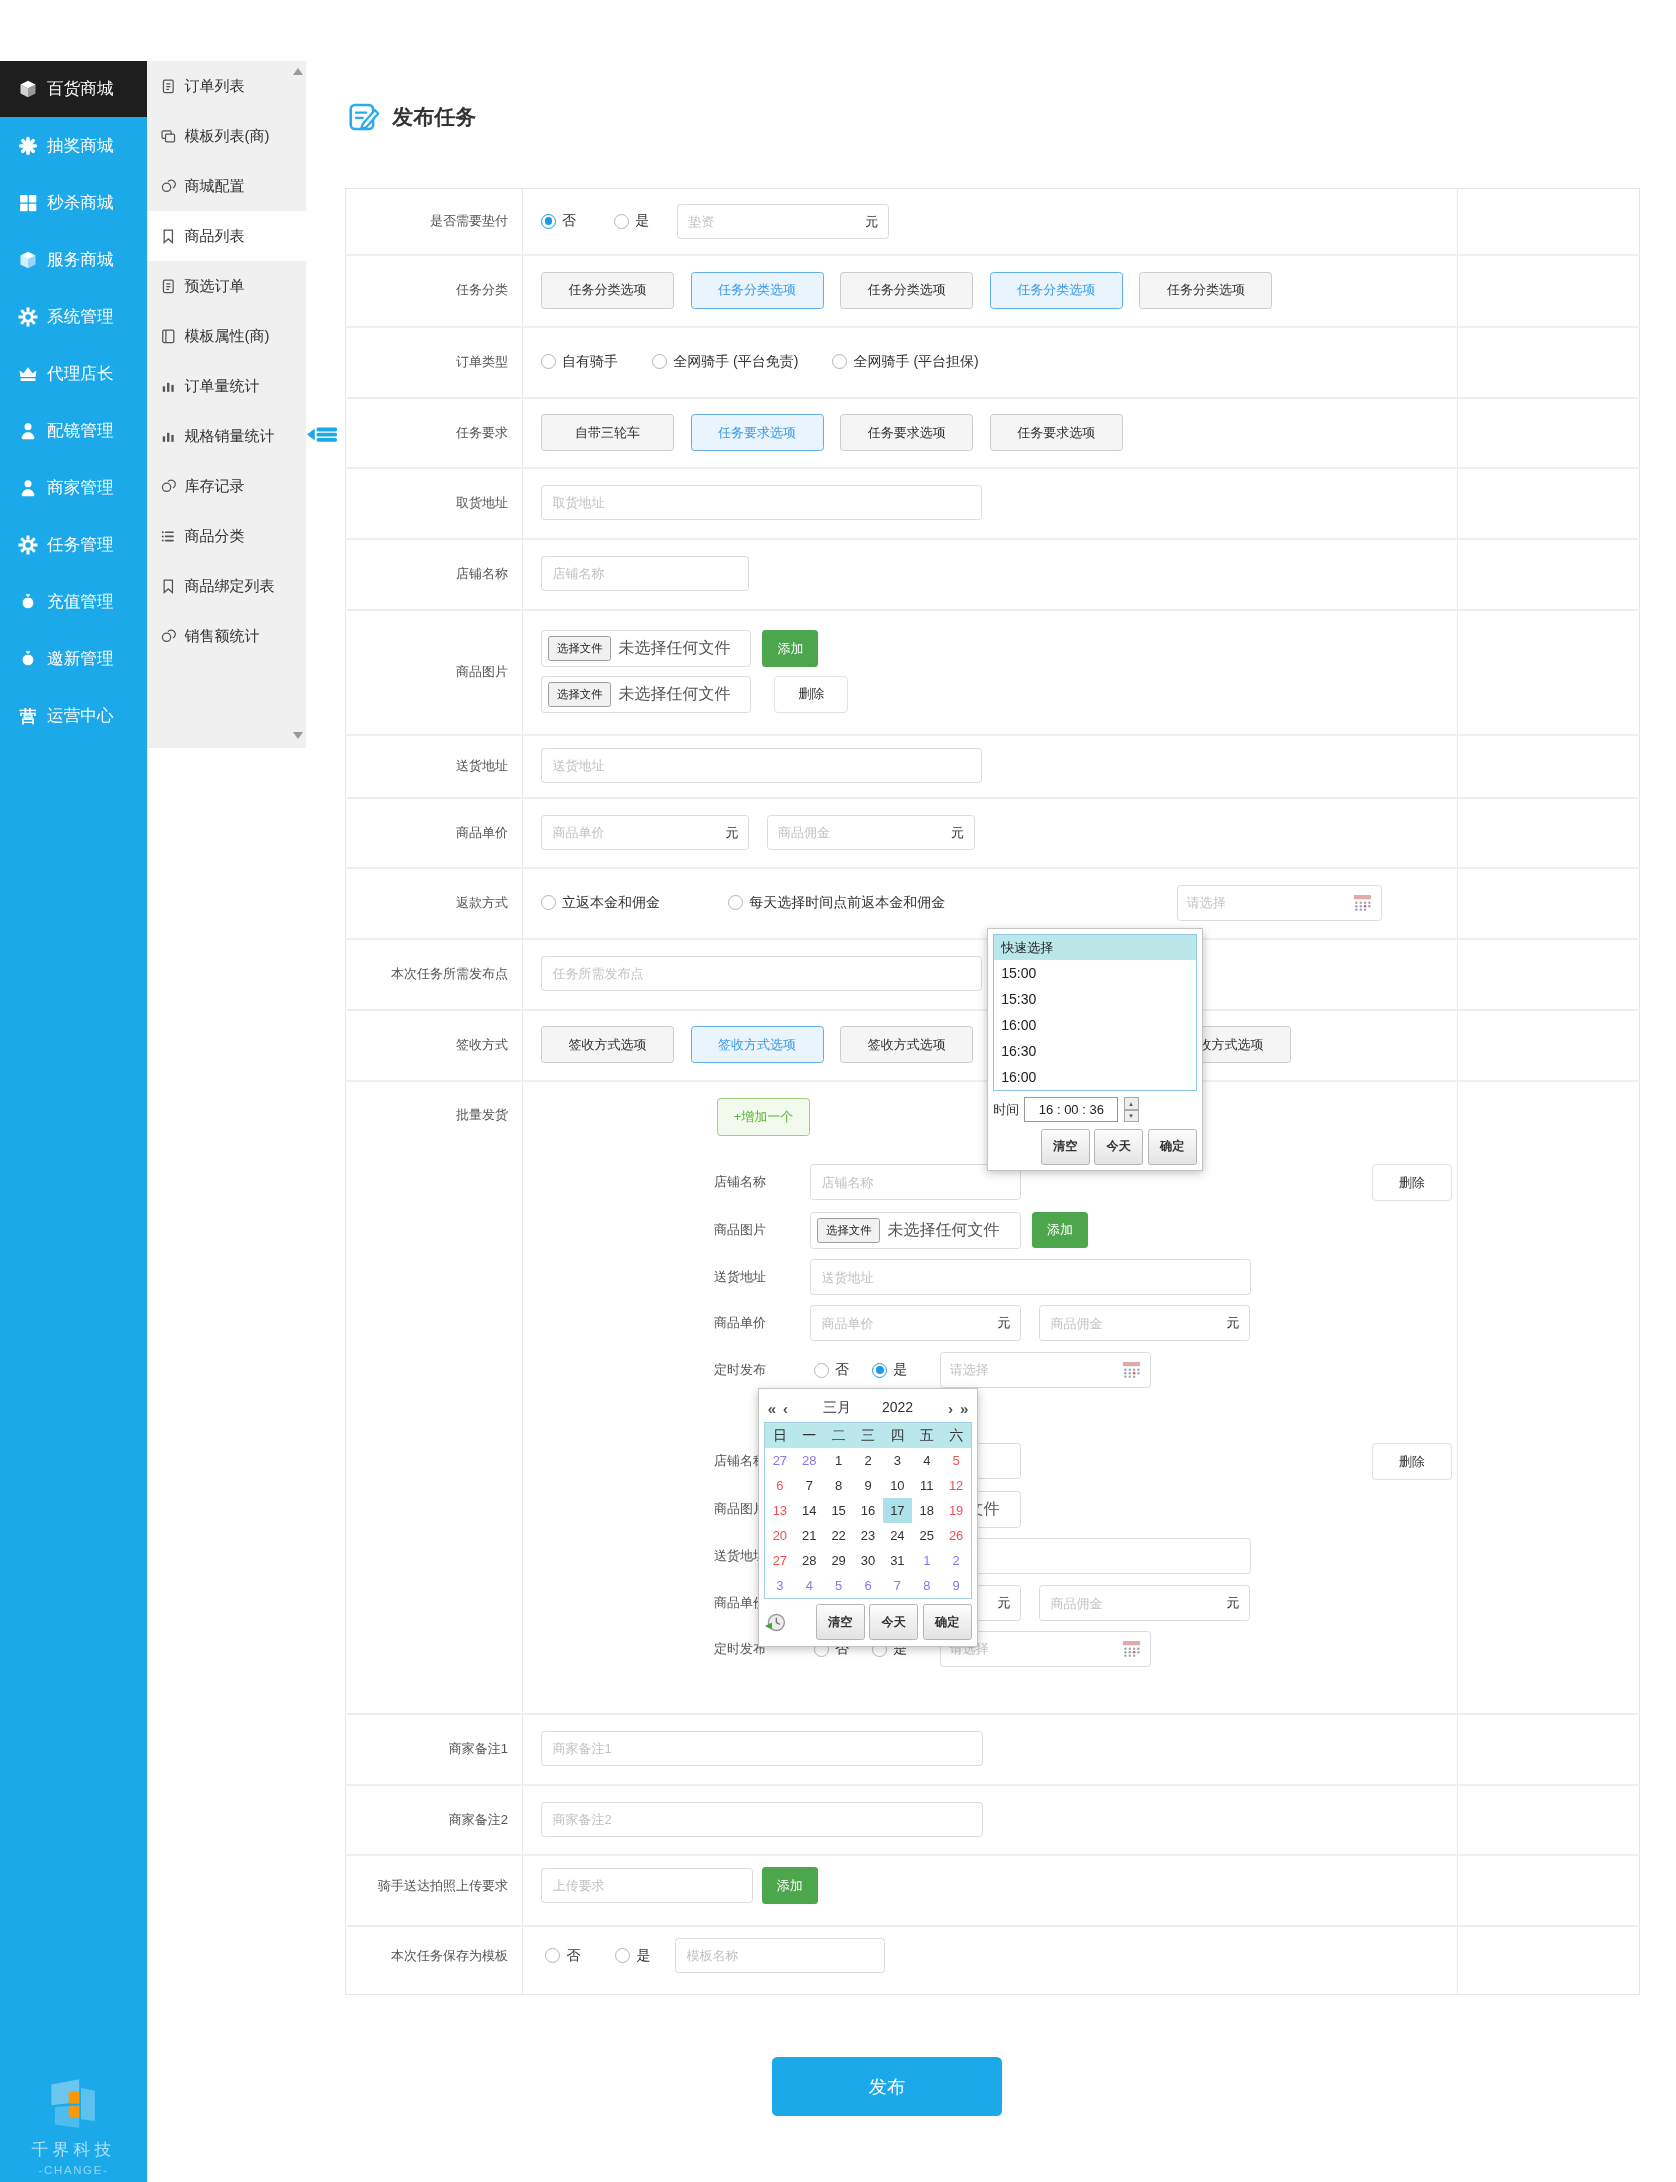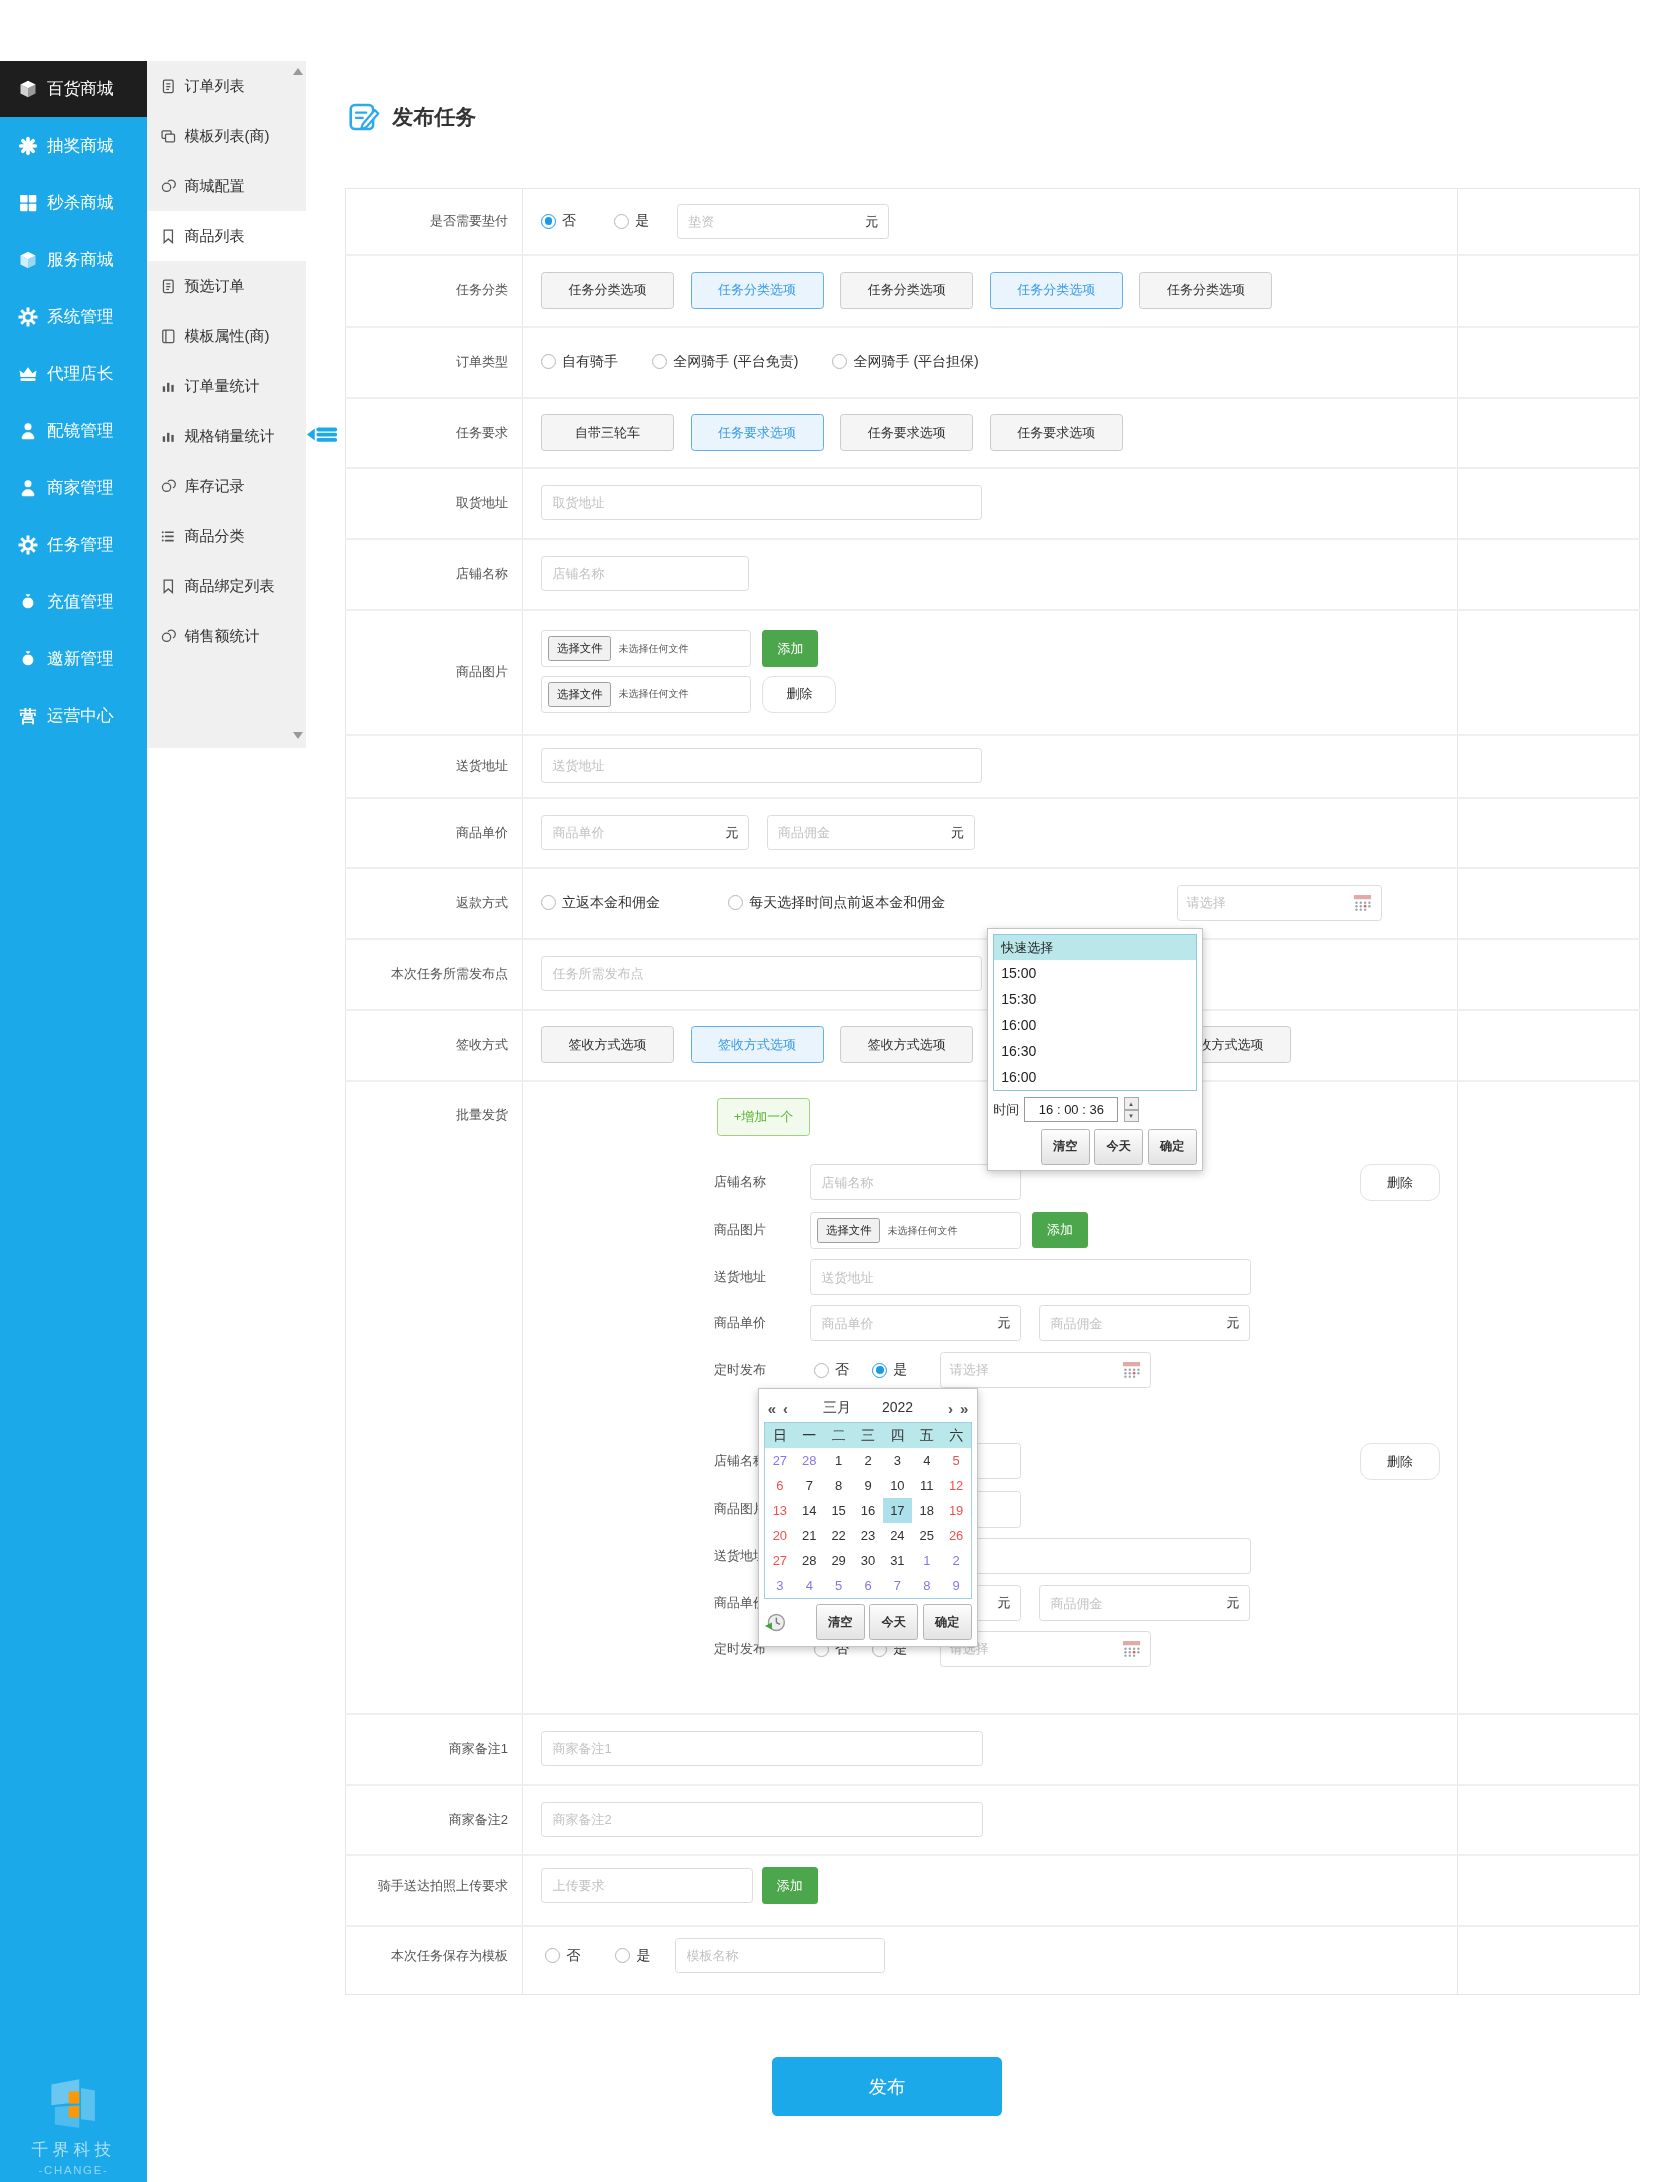--- a/index.html
+++ b/index.html
@@ -55,24 +55,24 @@
   .radio { width:15px; height:15px; border:0.9px solid #b5b5b5; border-radius:50%; background:#fff; flex:none; position:relative; }
   .radio.on { border-color:#1B9AEA; }
   .radio.on::after { content:""; position:absolute; left:2.6px; top:2.6px; width:7.9px; height:7.9px; border-radius:50%; background:#1B9AEA; }
   .ritem { display:flex; align-items:center; gap:6.1px; font-size:14px; color:#333; cursor:pointer; }
 
   .opt { min-width:133px; height:37px; padding:0 12.2px; display:inline-flex; align-items:center; justify-content:center; background:#f5f5f5; border:0.9px solid #ccc; border-radius:3.5px; font-size:13px; color:#333; cursor:pointer; }
   .opt.sel { background:#e9f4fd; border-color:#63aee6; color:#3a9be8; }
 
   .file { display:flex; align-items:center; width:210px; height:37px; border:0.9px solid #ddd; border-radius:3.5px; background:#fff; padding:0 6.1px; gap:7px; overflow:hidden; }
   .file-btn { flex:none; height:24.5px; padding:0 7.9px; display:flex; align-items:center; border:0.9px solid #9e9e9e; border-radius:2.6px; background:#f1f1f1; font-size:11.4px; color:#222; cursor:pointer; }
-  .file-txt { font-size:10px; color:#555; white-space:nowrap; }
+  .file-txt { font-size:16px; color:#555; white-space:nowrap; }
 
   .btn-green { height:37px; padding:0 15px; background:#4CA64C; color:#fff; border:none; border-radius:3.5px; font-size:13px; cursor:pointer; font-family:inherit; }
-  .btn-plain { height:37px; padding:0 23px; background:#fff; border:0.9px solid #e2e2e2; border-radius:11px; font-size:13px; color:#333; cursor:pointer; font-family:Liberation Mono, monospace; }
+  .btn-plain { height:37px; padding:0 23px; background:#fff; border:0.9px solid #e2e2e2; border-radius:4px; font-size:13px; color:#333; cursor:pointer; font-family:Liberation Mono, monospace;margin-left:12px; }
   .btn-addone { height:38px; padding:0 15.7px; background:#f2faed; border:0.9px solid #9ed07f; border-radius:3.5px; font-size:13px; color:#58b536; cursor:pointer; font-family:inherit; }
 
   .date-input { width:208px; height:36px; border:0.9px solid #dcdcdc; border-radius:3.5px; background:#fff; display:flex; align-items:center; justify-content:space-between; padding:0 8.7px; cursor:pointer; }
   .date-ph { font-size:13px; color:#c2c2c2; }
 
   
   .blab { position:absolute; height:36px; line-height:36px; font-size:13px; color:#555; }
   .babs { position:absolute; }
 
   

